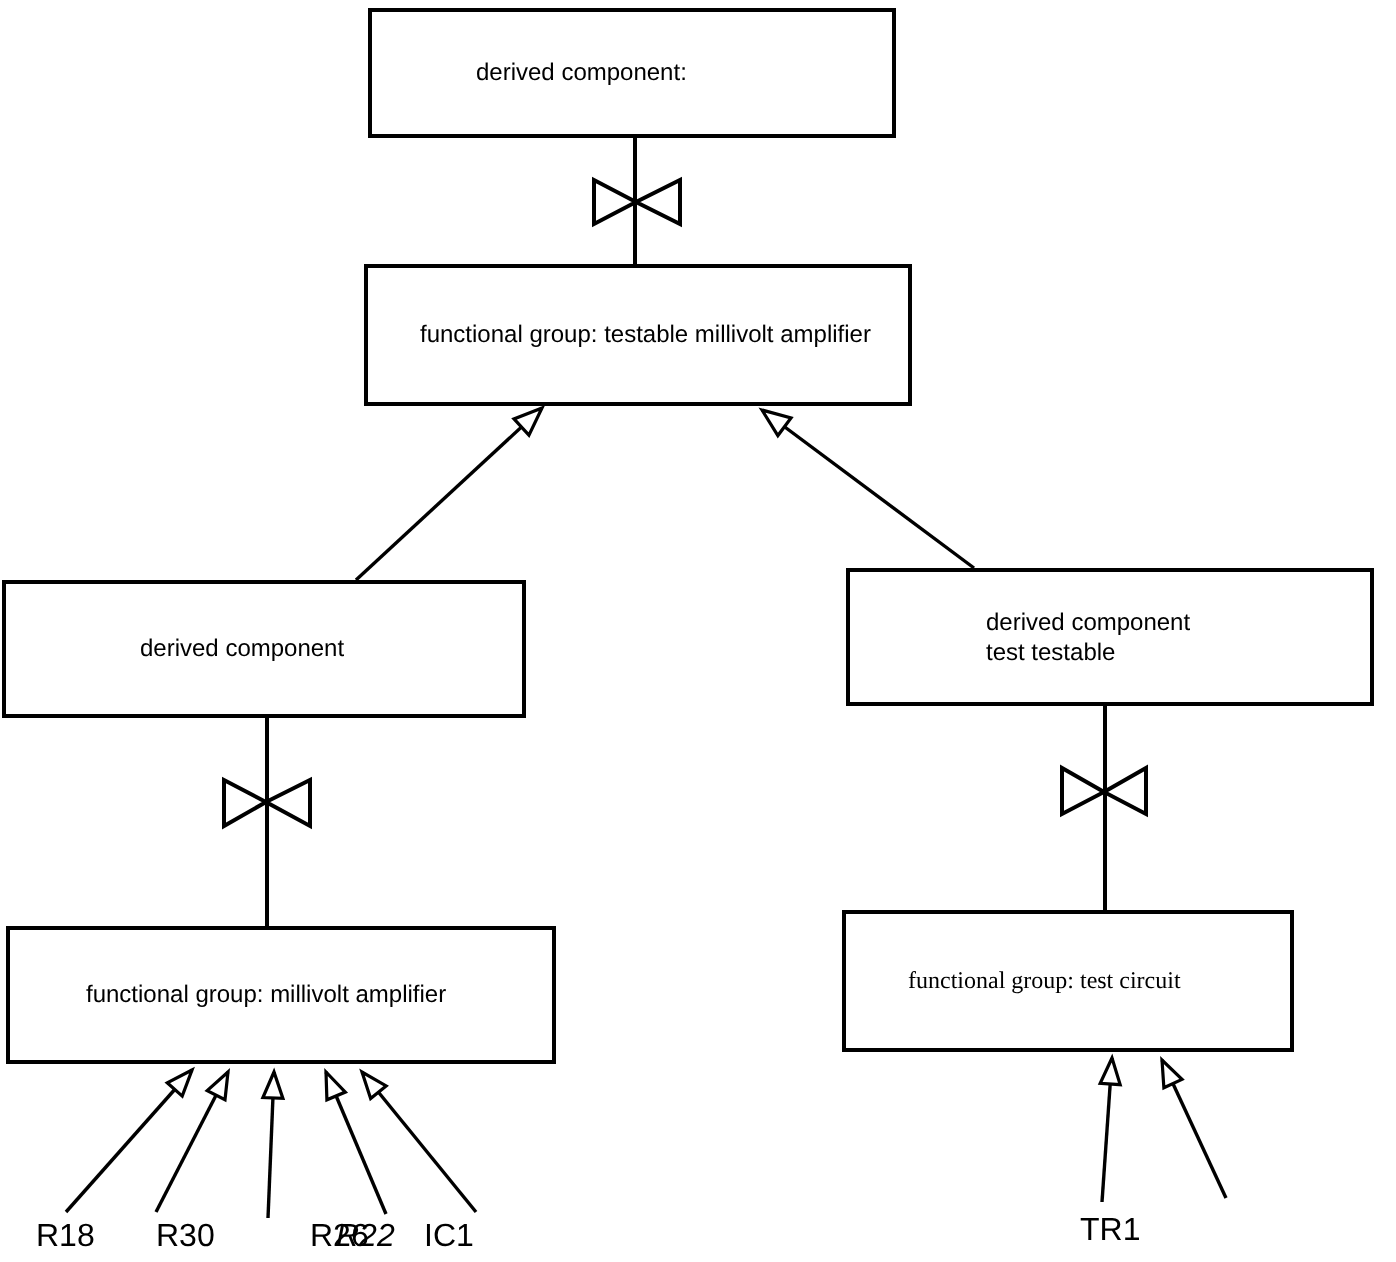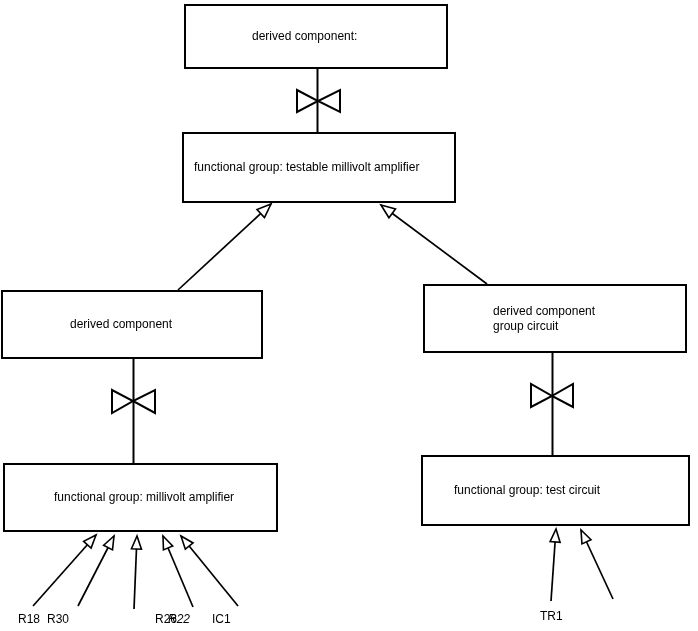--- a/index.html
+++ b/index.html
@@ -22,34 +22,34 @@
     border: 2px solid #000000;
     background: #ffffff;
     box-sizing: border-box;
     display: flex;
     flex-direction: column;
     justify-content: center;
     font-size: 12px;
     line-height: 15px;
     white-space: nowrap;
   }
-  #box-top-derived     { left: 184px; top: 4px;   width: 264px; height: 65px; padding-left: 66px; }
-  #box-top-functional  { left: 182px; top: 132px; width: 274px; height: 71px; padding-left: 10px; justify-content: center; }
+  #box-top-derived     { left: 184px; top: 4px;   width: 264px; height: 65px; padding-left: 52px; }
+  #box-top-functional  { left: 182px; top: 132px; width: 274px; height: 71px; padding-left: 26px; justify-content: center; }
   #box-left-derived    { left: 1px;   top: 290px; width: 262px; height: 69px; padding-left: 67px; }
   #box-right-derived   { left: 423px; top: 284px; width: 264px; height: 69px; padding-left: 68px; }
-  #box-left-functional { left: 3px;   top: 463px; width: 275px; height: 69px; padding-left: 49px; }
-  #box-right-functional{ left: 421px; top: 455px; width: 269px; height: 71px; padding-left: 31px; }
+  #box-left-functional { left: 3px;   top: 463px; width: 275px; height: 69px; padding-left: 38px; }
+  #box-right-functional{ left: 421px; top: 455px; width: 226px; height: 71px; padding-left: 31px; font-family: Liberation Serif, serif; }
   .comp-label {
     position: absolute;
-    font-size: 12px;
+    font-size: 16px;
     line-height: 14px;
     white-space: nowrap;
   }
   #lbl-r18 { left: 18px;  top: 612px; }
-  #lbl-r30 { left: 47px;  top: 612px; }
+  #lbl-r30 { left: 78px;  top: 612px; }
   #lbl-r26 { left: 117px; top: 612px; margin-left: 38px; }
   #lbl-r22 { left: 168px; top: 612px; font-style: italic; }
   #lbl-ic1 { left: 212px; top: 612px; text-align: center; }
   #lbl-tr1 { left: 540px; top: 609px; }
   #lbl-r36 { left: 605px; top: 640px; }
   .edge-line { stroke: #000000; }
 </style>
 </head>
 <body>
 
@@ -142,21 +142,21 @@
   <div class="node" id="box-top-functional">
     <div>functional group: testable millivolt amplifier</div>
   </div>
 
   <div class="node" id="box-left-derived">
     <div>derived component</div>
   </div>
 
   <div class="node" id="box-right-derived">
     <div>derived component</div>
-    <div>group circuit</div>
+    <div>test testable</div>
   </div>
 
   <div class="node" id="box-left-functional">
     <div>functional group: millivolt amplifier</div>
   </div>
 
   <div class="node" id="box-right-functional">
     <div>functional group: test circuit</div>
   </div>
 

